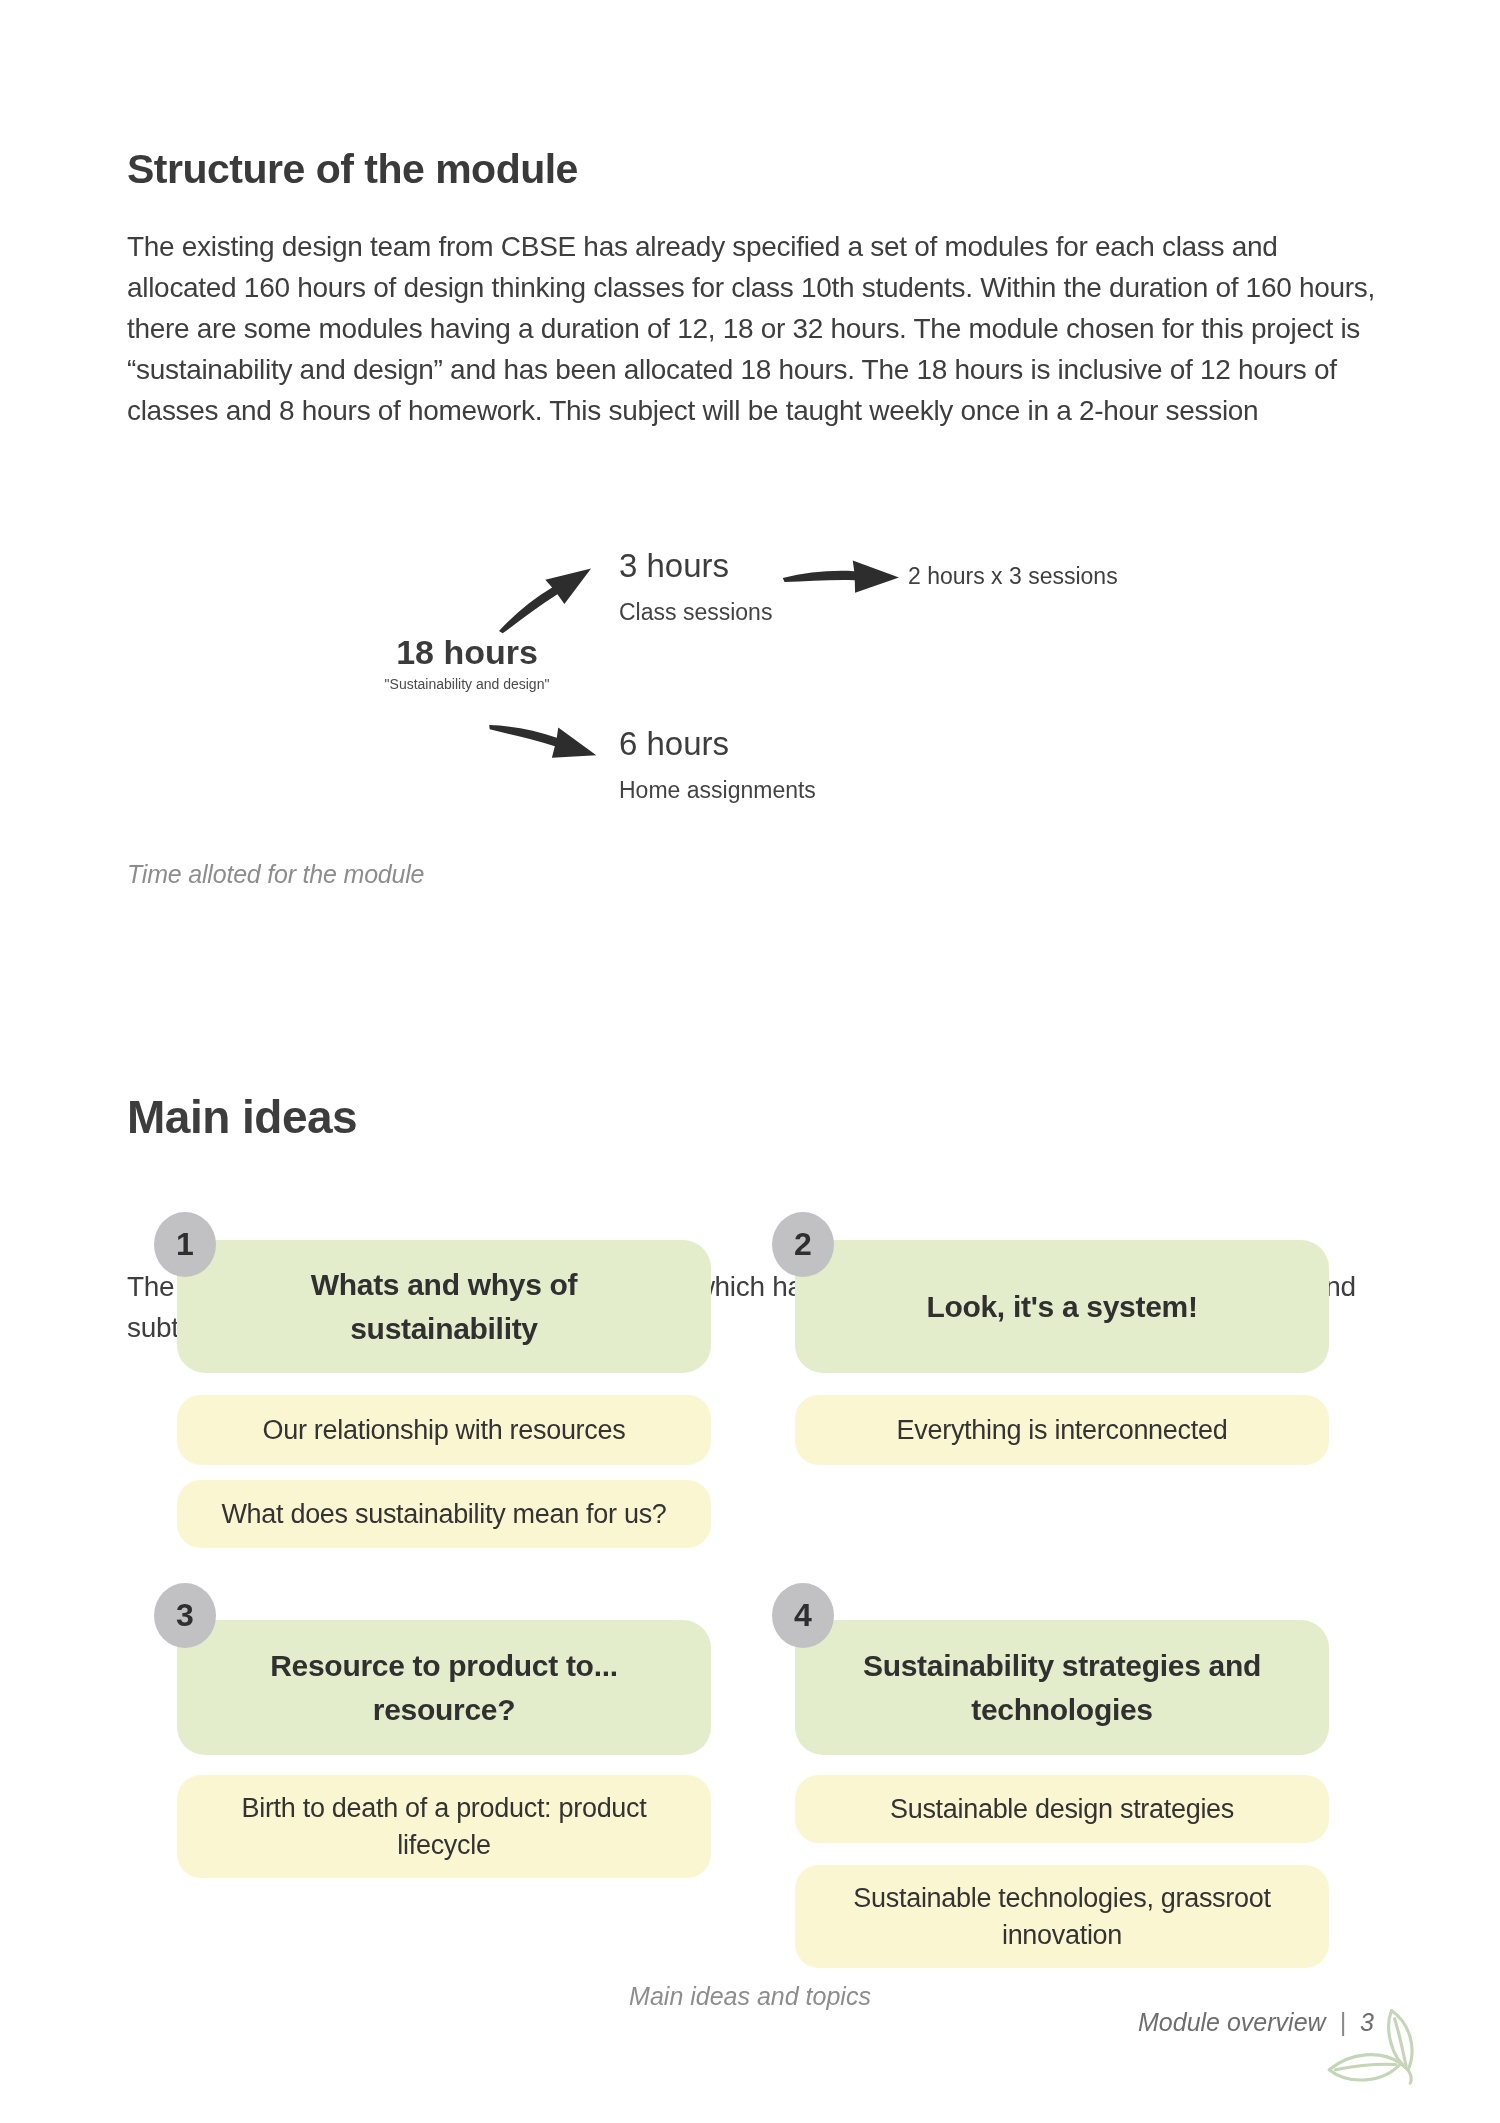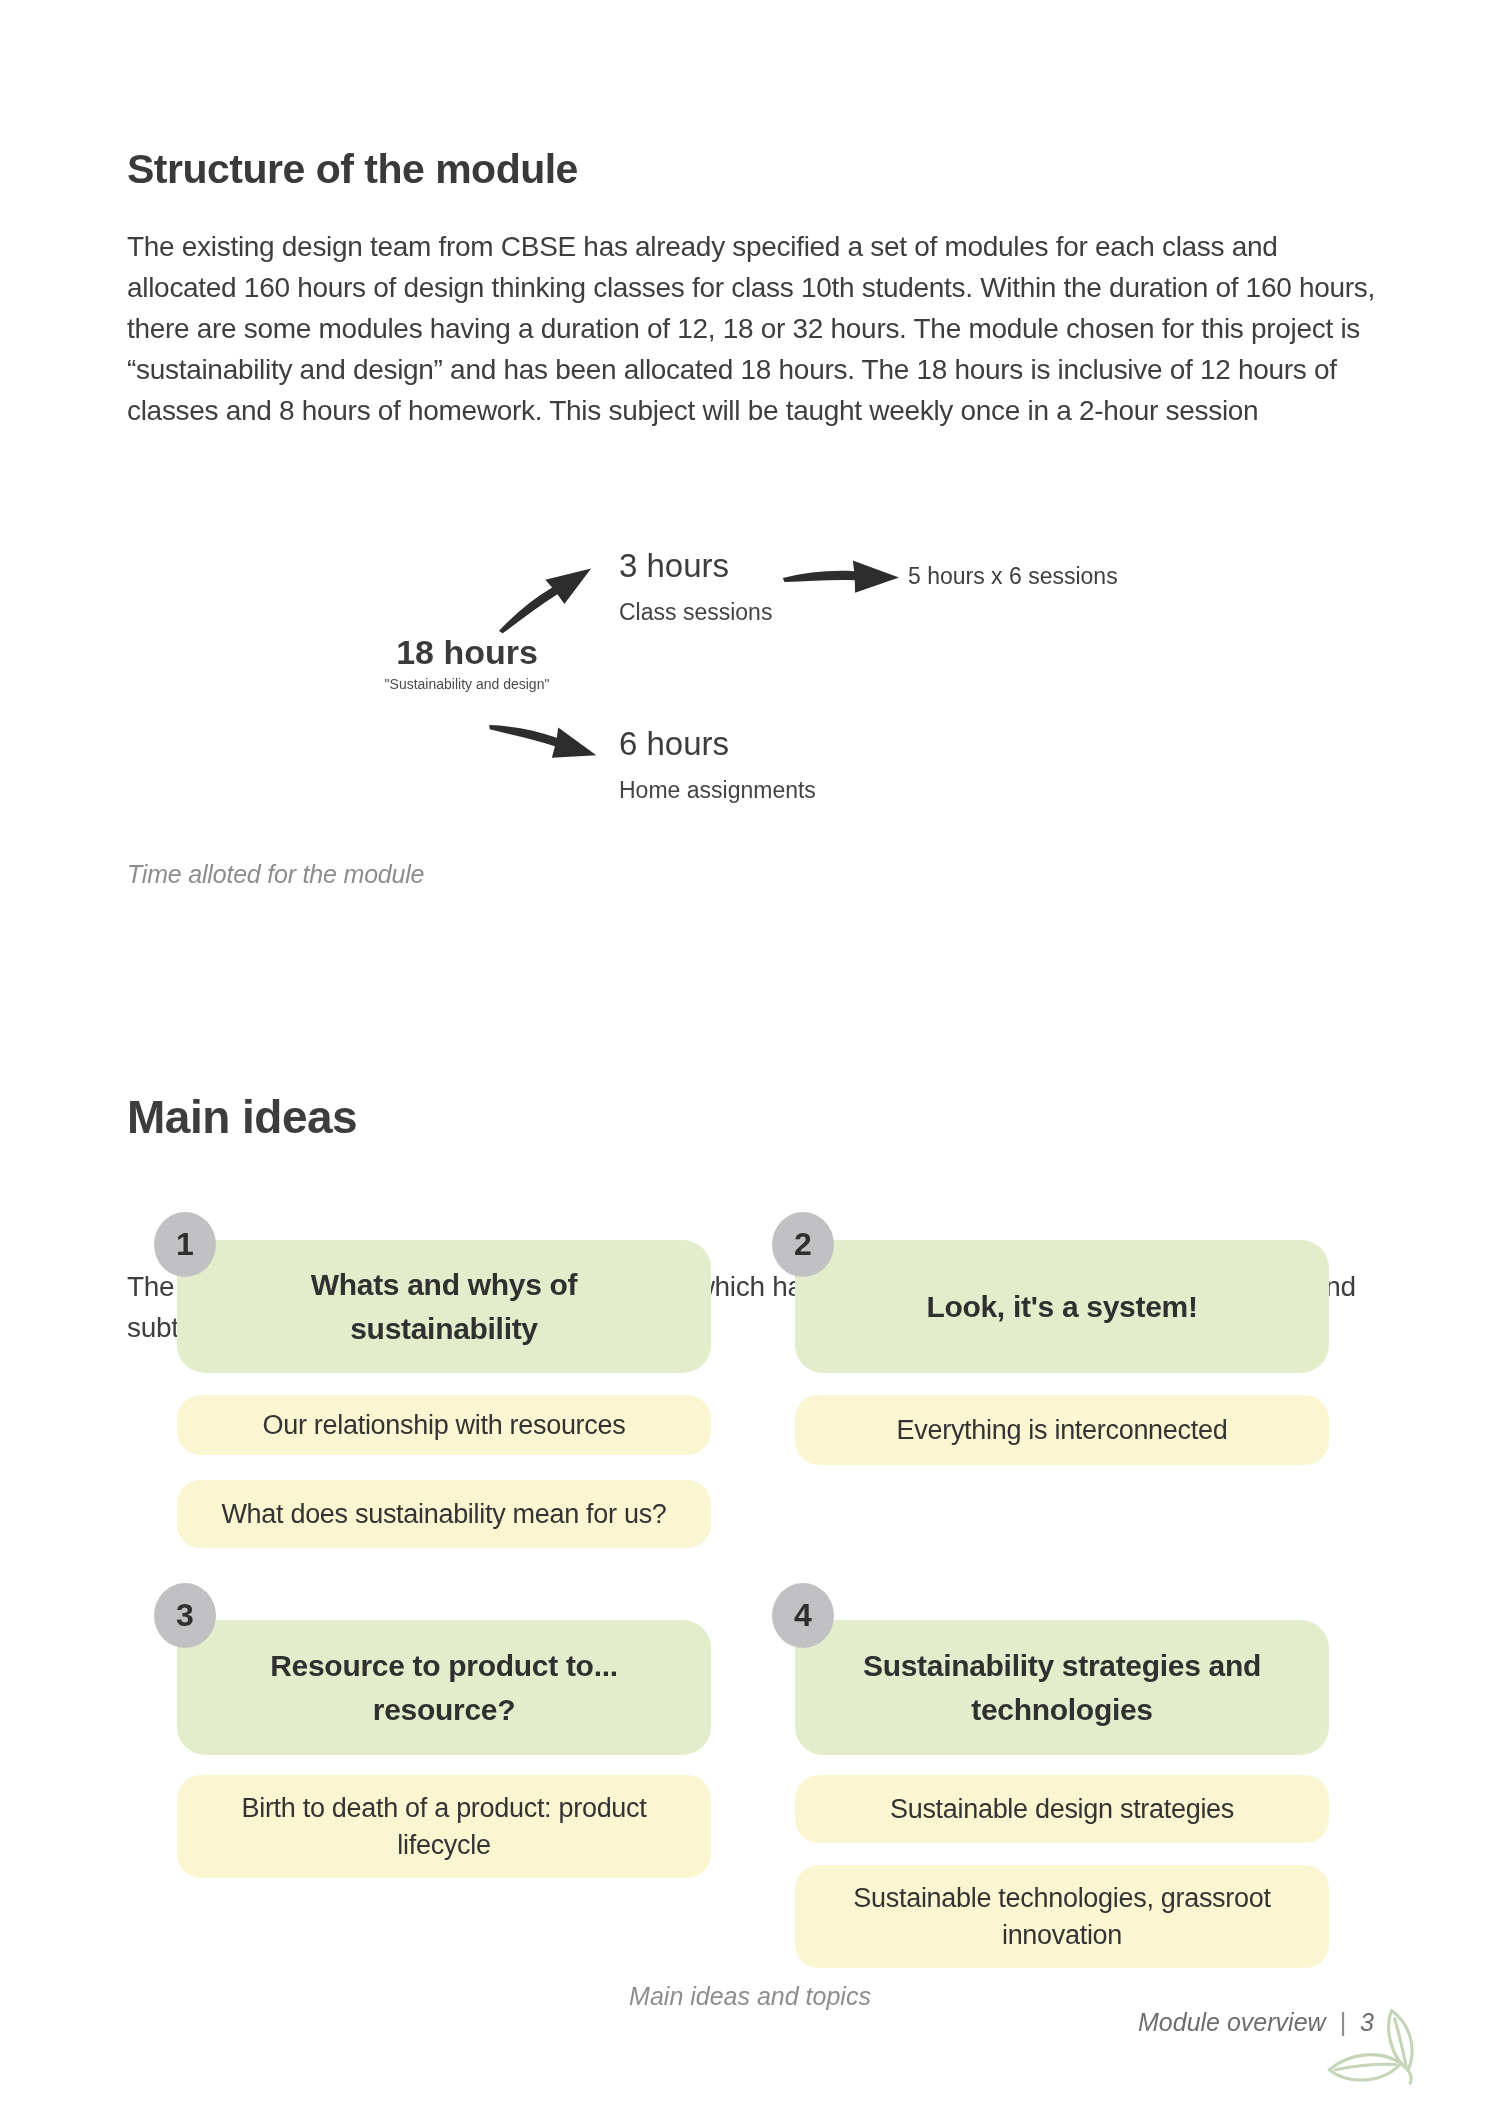--- a/index.html
+++ b/index.html
@@ -105,21 +105,21 @@
       <div class="big-node-title">3 hours</div>
       <div class="node-sub">Class sessions</div>
     </div>
 
     <div class="arrow" id="arrow-right">
       <svg width="120" height="44" viewBox="0 0 120 44" fill="currentColor" aria-hidden="true">
         <path d="M1 28 C 24 21 48 17.5 72 17.5 L70 7 L117 21.5 L74 39 L73 26.5 C 50 27 26 30 3 32 Z"></path>
       </svg>
     </div>
 
-    <div class="diag-node detail-label">5 hours x 6 sessions</div>
+    <div class="diag-node detail-label">2 hours x 3 sessions</div>
 
     <div class="arrow" id="arrow-down">
       <svg width="115" height="44" viewBox="0 0 120 44" fill="currentColor" aria-hidden="true">
         <path d="M1 28 C 24 21 48 17.5 72 17.5 L70 7 L117 21.5 L74 39 L73 26.5 C 50 27 26 30 3 32 Z"></path>
       </svg>
     </div>
 
     <div class="diag-node n6">
       <div class="big-node-title">6 hours</div>
       <div class="node-sub">Home assignments</div>
@@ -129,21 +129,21 @@
   </div>
 
   <div class="abs h1">Main ideas</div>
 
   <div class="abs body-text" id="para2">The whole module is split into four main ideas, which have been elaborated below, with the topics and subtopics</div>
 
   <div class="abs" id="cards">
 
     <div class="card-circle" style="left:27px; top:7px;">1</div>
     <div class="green-box" style="left:50px; top:35px; height:133px;">Whats and whys of sustainability</div>
-    <div class="yellow-box" style="left:50px; top:190px; height:60px;">Our relationship with resources</div>
+    <div class="yellow-box" style="left:50px; top:190px; height:70px;">Our relationship with resources</div>
     <div class="yellow-box" style="left:50px; top:275px; height:68px;">What does sustainability mean for us?</div>
 
     <div class="card-circle" style="left:645px; top:7px;">2</div>
     <div class="green-box" style="left:668px; top:35px; height:133px;">Look, it's a system!</div>
     <div class="yellow-box" style="left:668px; top:190px; height:70px;">Everything is interconnected</div>
 
     <div class="card-circle" style="left:27px; top:378px;">3</div>
     <div class="green-box" style="left:50px; top:415px; height:135px;">Resource to product to... resource?</div>
     <div class="yellow-box" style="left:50px; top:570px; height:103px;">Birth to death of a product: product lifecycle</div>
 

